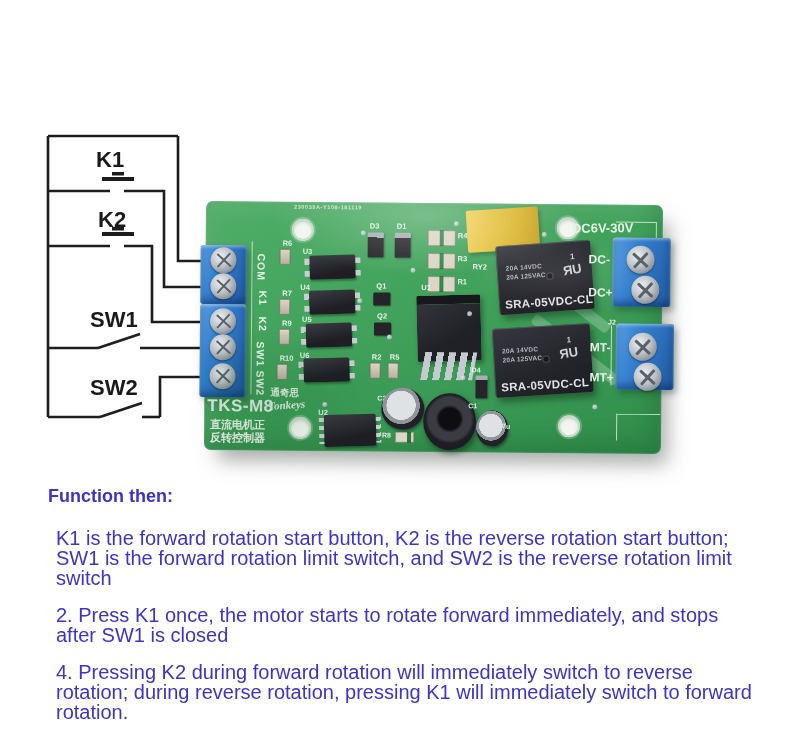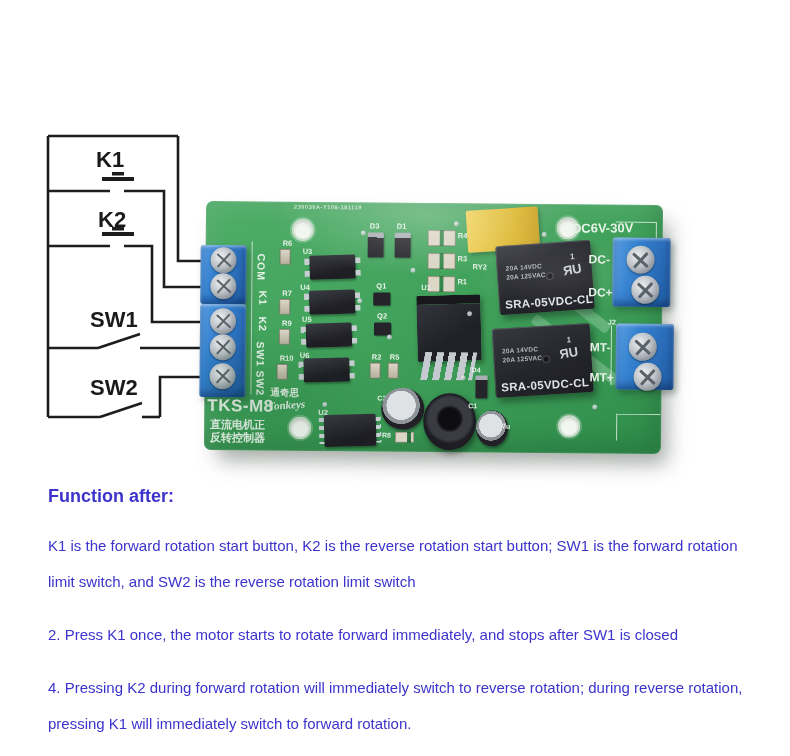--- a/index.html
+++ b/index.html
@@ -70,21 +70,21 @@
   .relay-model{position:absolute;left:6px;bottom:4px;font-size:11.5px;font-weight:700;letter-spacing:.3px;color:#e0e4e9;}
   .yellowcomp{position:absolute;left:261px;top:5px;width:72px;height:42px;border-radius:2px;transform:rotate(-4deg);
        background:linear-gradient(100deg,#f0d158,#ddb72f 65%,#c7a126);box-shadow:2px 3px 4px rgba(0,0,0,.25);}
   .dot{position:absolute;width:5px;height:5px;border-radius:50%;opacity:.85;
        background:radial-gradient(circle at 40% 35%,#eaeef0,#9aa4ab);}
   .brand-en{font-family:"Liberation Serif",serif;font-style:italic;font-weight:700;}
 
   
   .brief{position:absolute;left:48px;top:486px;width:718px;color:#3c33cc;}
   .brief-heading{font-size:18px;font-weight:700;height:20px;margin-bottom:22px;}
-  .brief p{margin:0;font-size:15px;line-height:36px;}
+  .brief p{margin:8px;font-size:20px;line-height:20px;}
   .brief .p-intro{margin-bottom:17px;}
   .brief .p-s1{margin-bottom:17px;}
   .brief .p-s2{margin-bottom:18px;}
 </style>
 </head>
 <body>
 
 <div class="stage">
 
   <svg class="schematic" width="190" height="300" viewBox="0 0 190 300">
@@ -288,19 +288,19 @@
     <div class="dot" style="left:152px;top:96px;"></div>
     <div class="dot" style="left:118px;top:200px;"></div>
     <div class="dot" style="left:256px;top:172px;"></div>
     <div class="dot" style="left:336px;top:28px;"></div>
     <div class="dot" style="left:388px;top:200px;"></div>
 
     <div class="glare"></div>
   </div>
 
   <div class="brief">
-    <div class="brief-heading">Function after:</div>
+    <div class="brief-heading">Function then:</div>
     <p class="p-intro">K1 is the forward rotation start button, K2 is the reverse rotation start button; SW1 is the forward rotation limit switch, and SW2 is the reverse rotation limit switch</p>
     <p class="p-s1">2. Press K1 once, the motor starts to rotate forward immediately, and stops after SW1 is closed</p>
     <p class="p-s3">4. Pressing K2 during forward rotation will immediately switch to reverse rotation; during reverse rotation, pressing K1 will immediately switch to forward rotation.</p>
   </div>
 
 </div>
 
 </body></html>

